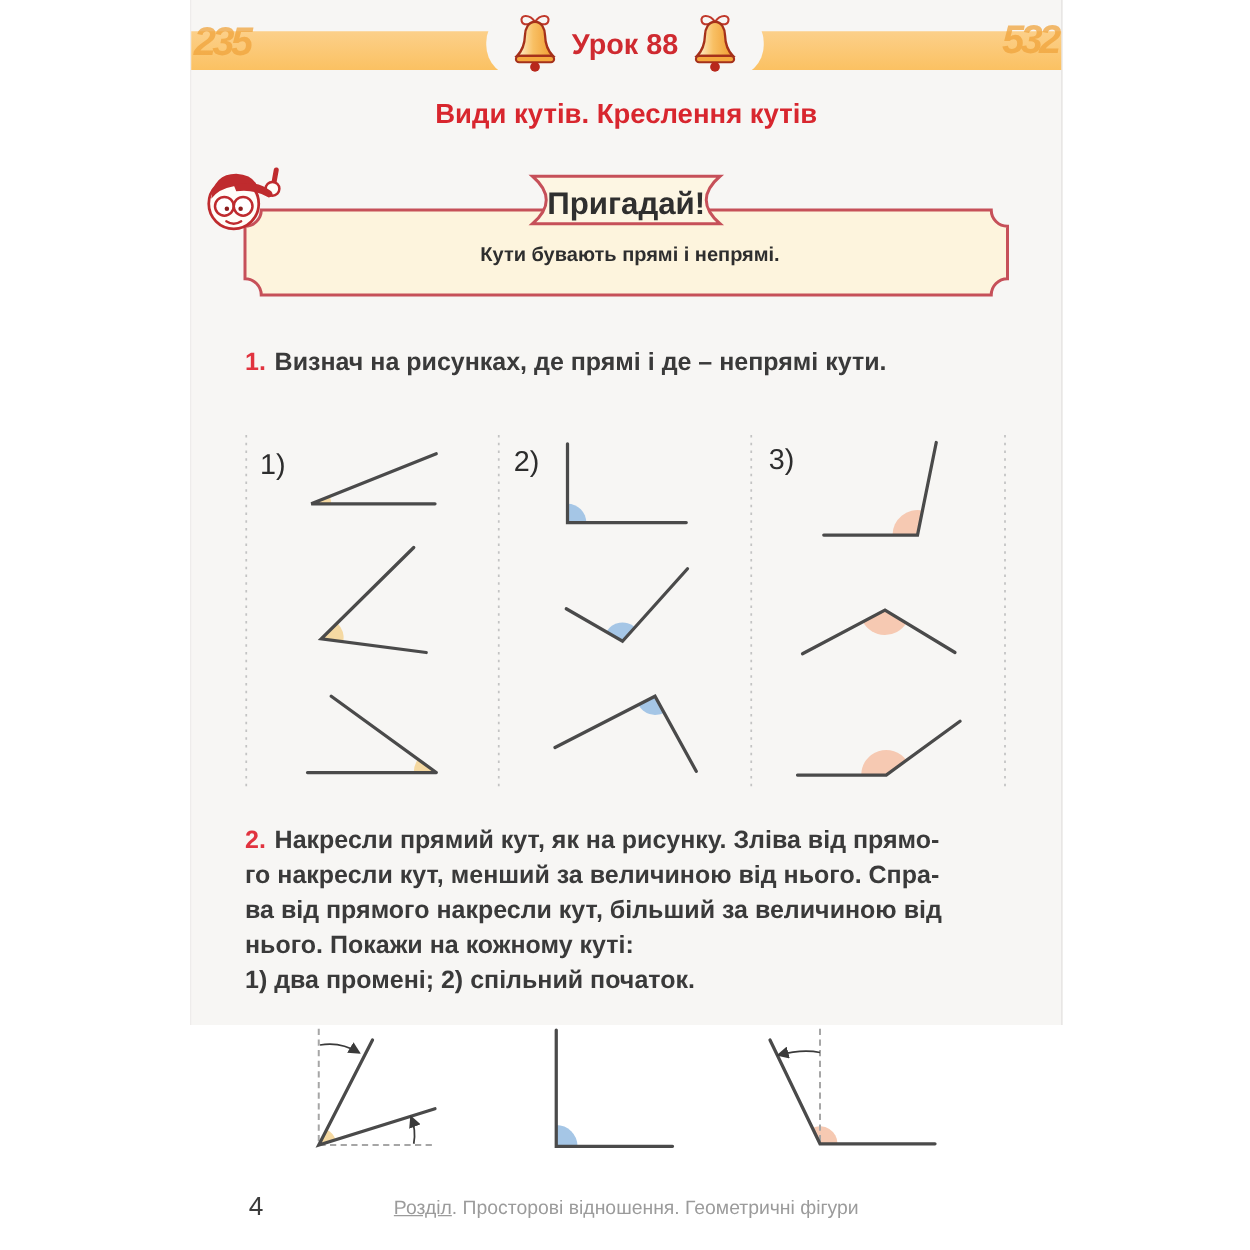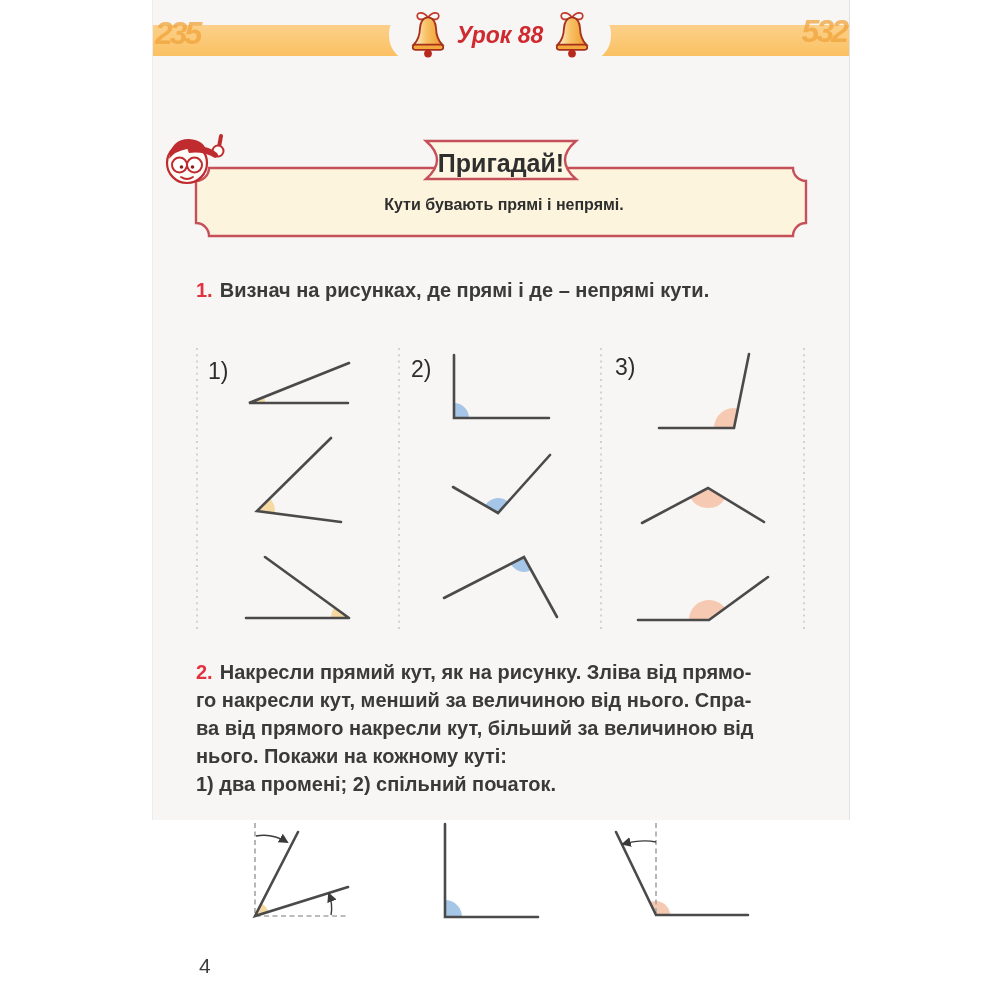--- a/index.html
+++ b/index.html
@@ -9,21 +9,21 @@
         background:#f7f6f4;border-left:1px solid #eeeceb;border-right:1px solid #e3e1df;}
   
   .banner{position:absolute;left:0;top:25px;width:100%;height:31px;
           background:linear-gradient(#fcd08a,#fbc162);}
   .decor{position:absolute;font-style:italic;font-weight:bold;font-size:32px;
          color:#f0a43c;opacity:.75;letter-spacing:-3px;}
   .decor-l{left:2px;top:-10px;}
   .decor-r{right:3px;top:-12px;text-align:right;}
   .banner-center{position:absolute;left:236px;top:8px;width:222px;height:54px;
                  background:#f7f6f4;border-radius:26px;display:flex;
-                 align-items:center;justify-content:center;gap:10px;font-style:italic;}
+                 align-items:center;justify-content:center;gap:10px;}
   .lesson{font-weight:bold;font-size:23px;color:#cf2a30;white-space:nowrap;}
   .bell{width:38px;height:50px;flex:0 0 auto;}
   .title{position:absolute;left:0;top:78px;width:100%;margin:0;text-align:center;
          font-size:22px;font-weight:bold;color:#d8262e;}
   
   .mascot{position:absolute;left:8px;top:126px;width:78px;height:72px;z-index:3;}
   .recallsvg{position:absolute;left:41px;top:138px;width:620px;height:104px;z-index:2;}
   .tab-label{position:absolute;left:0;top:149px;width:100%;text-align:center;z-index:4;
              font-size:25px;font-weight:bold;color:#2f2f2f;}
   .recall-text{position:absolute;left:41px;top:196px;width:620px;text-align:center;z-index:4;
@@ -81,20 +81,21 @@
               <stop offset="1" stop-color="#ef9a2e"></stop>
         </linearGradient>
           </defs>
         <path d="M20,8 C15,1 7,2 8.5,7.5 C9.5,11.5 16,10.5 20,8 M20,8 C25,1 33,2 31.5,7.5 C30.5,11.5 24,10.5 20,8" fill="none" stroke="#c0392b" stroke-width="1.8"></path>
         <path d="M20,8 C14.5,8 11.5,13.5 11.3,20 C11.1,28 8.5,33.5 4.5,37.5 L35.5,37.5 C31.5,33.5 28.9,28 28.7,20 C28.5,13.5 25.5,8 20,8 Z" fill="url(#bgB)" stroke="#a5311b" stroke-width="2"></path>
         <rect x="3.5" y="37.5" width="33" height="5.5" rx="2.7" fill="#f5a83e" stroke="#a5311b" stroke-width="1.8"></rect>
         <circle cx="20" cy="47" r="4.2" fill="#b8281c"></circle>
       </svg>
     </div>
 
+    <h1 class="title">Види кутів. Креслення кутів</h1>
 
     <svg class="mascot" viewBox="0 0 78 70">
       <path d="M60,9 L58,20" stroke="#bf2b2e" stroke-width="4" stroke-linecap="round"></path>
       <circle cx="57" cy="24" r="5.5" fill="#fffdf8" stroke="#bf2b2e" stroke-width="2"></circle>
       <circle cx="26" cy="36" r="20" fill="#fffdf8" stroke="#bf2b2e" stroke-width="2.2"></circle>
       <path d="M8,32 Q10,12 28,12 Q44,13 46,26 Q36,20 26,22 Q14,24 8,32 Z" fill="#bf2b2e"></path>
       <path d="M26,21 Q44,16 56,26 Q59,30 54,31 Q42,24 28,26 Z" fill="#bf2b2e"></path>
       <circle cx="18.5" cy="38" r="7.5" fill="#ffffff" stroke="#bf2b2e" stroke-width="2"></circle>
       <circle cx="33.5" cy="38" r="7.5" fill="#ffffff" stroke="#bf2b2e" stroke-width="2"></circle>
       <circle cx="20.5" cy="40" r="1.8" fill="#8c1d1d"></circle>
@@ -189,15 +190,18 @@
       </g>
       <g>
         <path d="M430,103 L423.9,90.4 A14,14 0 0 1 444,103 Z" fill="#f6c9b2"></path>
         <path class="dash" d="M430,11 L430,103"></path>
         <path class="ray" d="M390,20 L430,103 L522,103"></path>
         <path class="arrowline" d="M430,30 Q416,27 397,32" marker-end="url(#arrw)"></path>
       </g>
     </svg>
 
     <div class="footer-num">4</div>
+    <div class="footer-center">
+      <span class="u">Розділ</span><span>. Просторові відношення. Геометричні фігури</span>
+    </div>
 
   </div>
 </div>
 
 </body></html>

